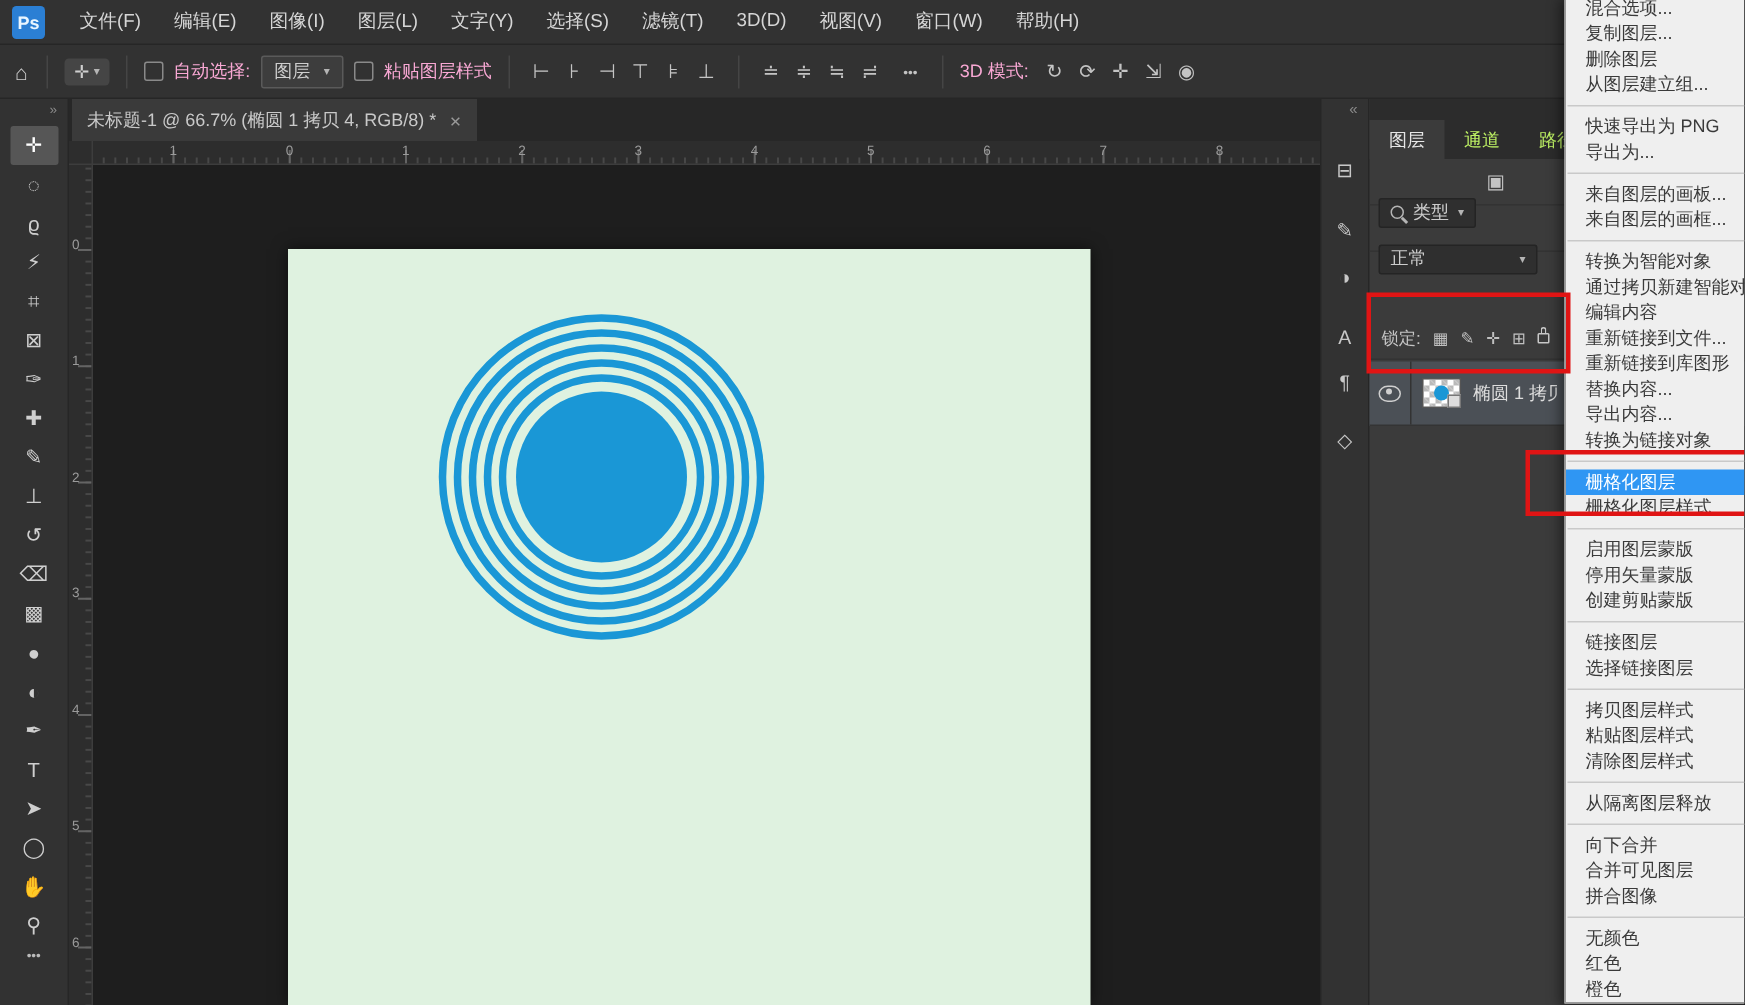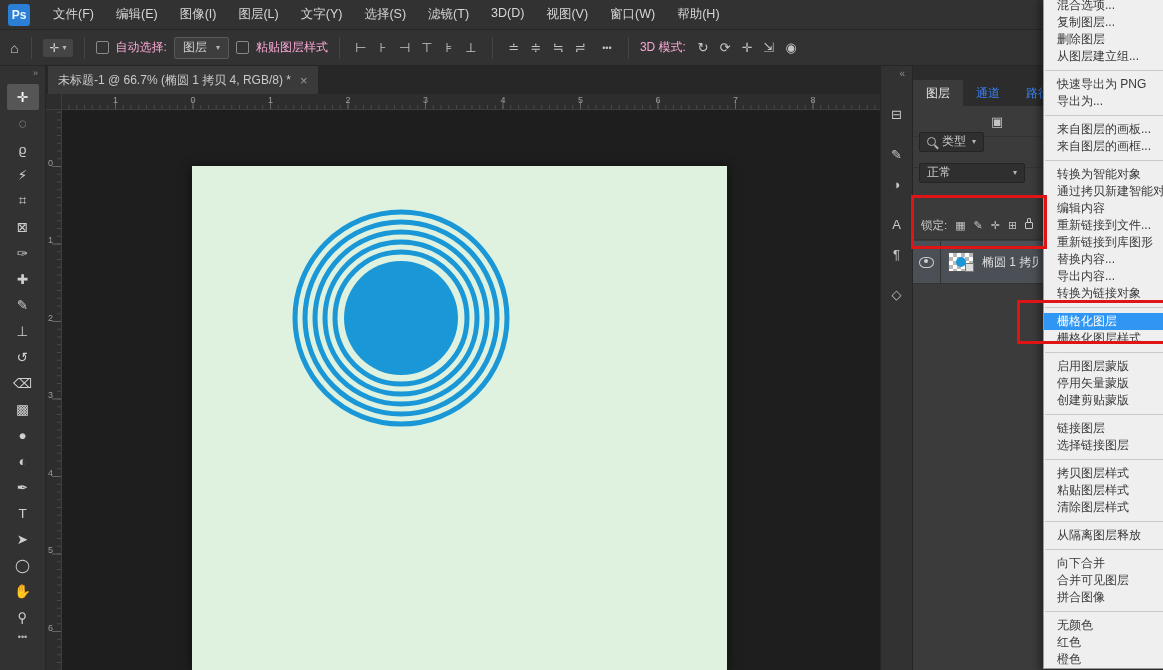--- a/index.html
+++ b/index.html
@@ -66,21 +66,21 @@
   .strip-icons{display:flex;flex-direction:column;align-items:center;}
   .strip-icon{width:24px;height:24px;display:flex;align-items:center;justify-content:center;font-size:13px;color:#c8c8c8;}
   .strip-icons div{margin-top:16px;}
   .strip-icons div:nth-of-type(1){margin-top:18px;}
   .strip-icons div:nth-of-type(3),.strip-icons div:nth-of-type(5){margin-top:6px;}
 
   
   .layerspanel{position:absolute;left:912px;top:66px;width:251px;height:604px;background:#3b3b3b;
                border-left:1px solid #262626;font-size:12px;box-sizing:border-box;}
   .lp-tabbar{height:40px;background:#2c2c2c;display:flex;align-items:flex-end;}
-  .lp-tab{height:26px;line-height:26px;padding:0 13px;color:#3b82f6;white-space:nowrap;}
+  .lp-tab{height:26px;line-height:26px;padding:0 13px;color:#bef264;white-space:nowrap;}
   .lp-tab.active{background:#3b3b3b;color:#e6e6e6;}
   .lp-filter{height:30px;display:flex;align-items:center;padding:0 6px;gap:7px;border-bottom:1px solid #333;}
   .dd{display:flex;align-items:center;gap:6px;background:#2f2f2f;border:1px solid #242424;border-radius:2px;height:20px;padding:0 7px;color:#cccccc;box-sizing:border-box;margin-top:41px;}
   .mag{width:7px;height:7px;border:1.5px solid #b5b5b5;border-radius:50%;position:relative;flex:0 0 auto;}
   .mag::after{content:'';position:absolute;width:5px;height:1.5px;background:#b5b5b5;transform:rotate(45deg);right:-4px;bottom:-2px;}
   .filter-ic{font-size:13px;color:#c4c4c4;}
   .lp-blend{height:30px;display:flex;align-items:center;padding:0 6px;border-bottom:1px solid #333;}
   .lp-lock{height:28px;display:flex;align-items:center;gap:8px;padding:0 8px;border-bottom:1px solid #333;color:#c5c5c5;font-size:11.5px;margin-top:43px;}
   .lock-row-icons{display:flex;gap:8px;align-items:center;}
   .lock-ic{font-size:11px;color:#c0c0c0;}

